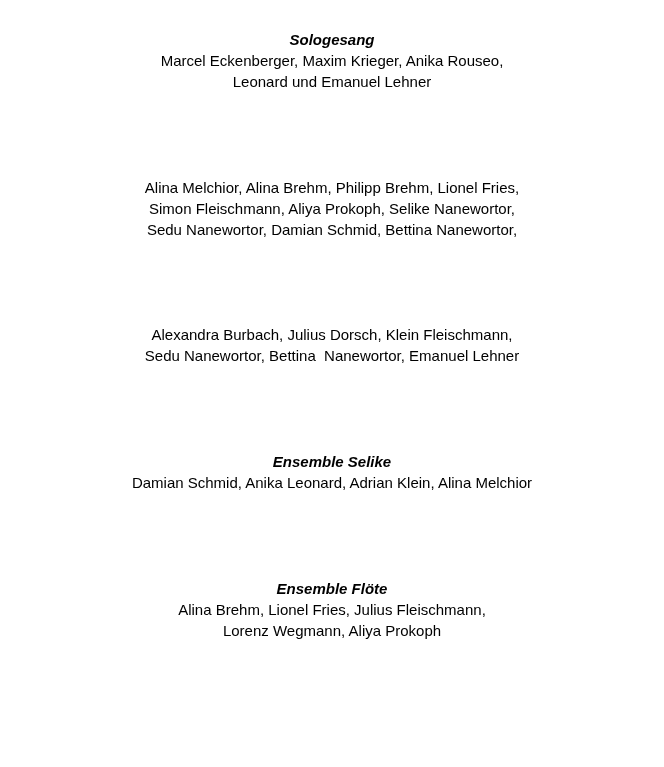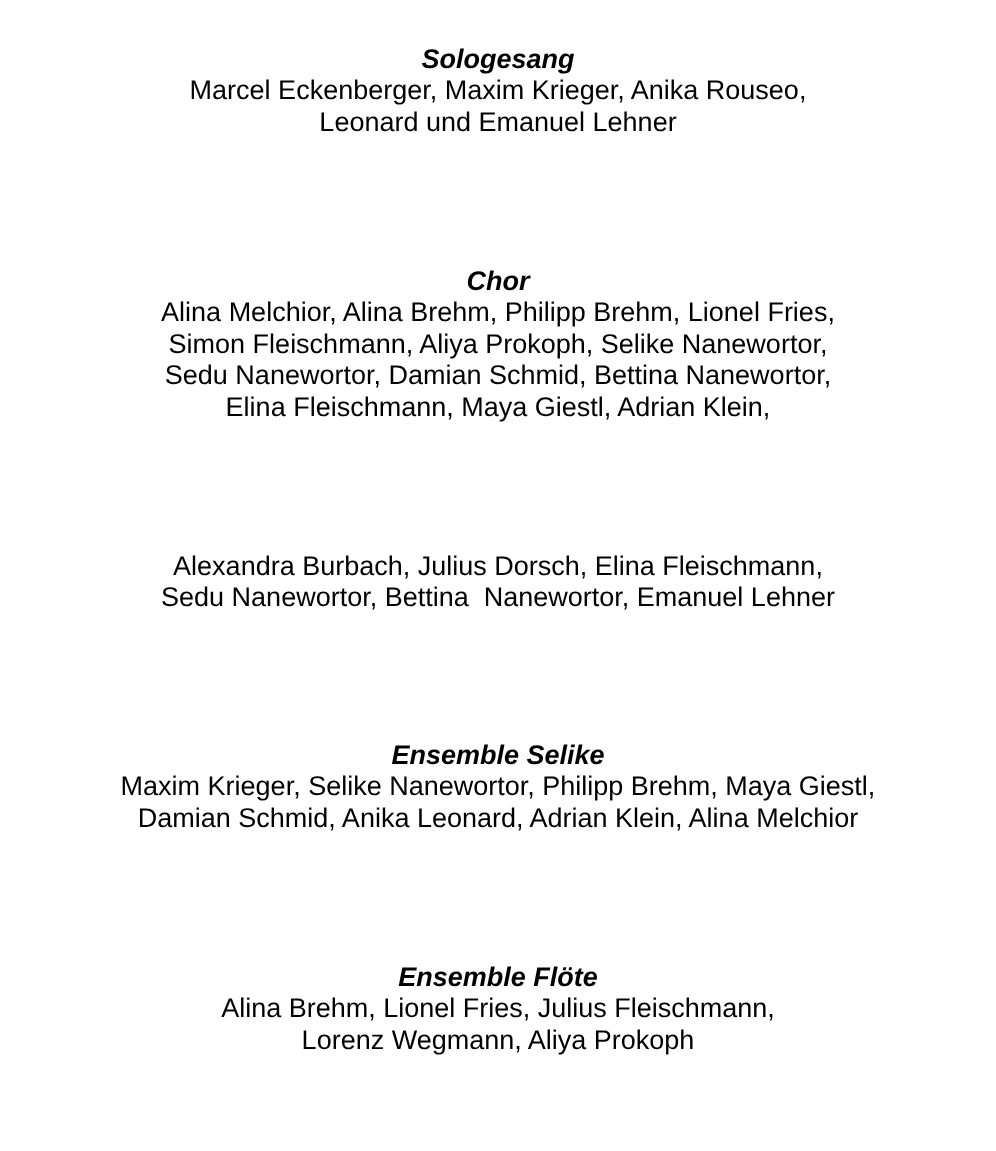--- a/index.html
+++ b/index.html
@@ -10,21 +10,21 @@
   .page {
     position: relative;
     width: 664px;
     height: 767px;
     box-sizing: border-box;
     padding-top: 29px;
     overflow: hidden;
     background: #ffffff;
     color: #000000;
     font-family: "Liberation Sans", sans-serif;
-    font-size: 18px;
+    font-size: 15px;
     line-height: 21.1px;
     text-align: center;
   }
   .program-section {
     margin: 0 0 84.4px 0;
   }
   .section-heading {
     margin: 0;
     font-size: inherit;
     line-height: inherit;
@@ -40,35 +40,32 @@
 
 <div class="page">
 
     <section class="program-section">
       <h2 class="section-heading">Sologesang</h2>
     <div class="member-line">Marcel Eckenberger, Maxim Krieger, Anika Rouseo,</div>
       <div class="member-line">Leonard und Emanuel Lehner</div>
     </section>
 
     <section class="program-section">
-      <h2 class="section-heading">Chor</h2>
     <div class="member-line">Alina Melchior, Alina Brehm, Philipp Brehm, Lionel Fries,</div>
       <div class="member-line">Simon Fleischmann, Aliya Prokoph, Selike Nanewortor,</div>
       <div class="member-line">Sedu Nanewortor, Damian Schmid, Bettina Nanewortor,</div>
-      <div class="member-line">Elina Fleischmann, Maya Giestl, Adrian Klein,</div>
     </section>
 
     <section class="program-section">
-    <div class="member-line">Alexandra Burbach, Julius Dorsch, Elina Fleischmann,</div>
+    <div class="member-line">Alexandra Burbach, Julius Dorsch, Klein Fleischmann,</div>
       <div class="member-line">Sedu Nanewortor, Bettina  Nanewortor, Emanuel Lehner</div>
     </section>
 
     <section class="program-section">
       <h2 class="section-heading">Ensemble Selike</h2>
-    <div class="member-line">Maxim Krieger, Selike Nanewortor, Philipp Brehm, Maya Giestl,</div>
       <div class="member-line">Damian Schmid, Anika Leonard, Adrian Klein, Alina Melchior</div>
     </section>
 
     <section class="program-section">
       <h2 class="section-heading">Ensemble Flöte</h2>
     <div class="member-line">Alina Brehm, Lionel Fries, Julius Fleischmann,</div>
       <div class="member-line">Lorenz Wegmann, Aliya Prokoph</div>
     </section>
   </div>
 

